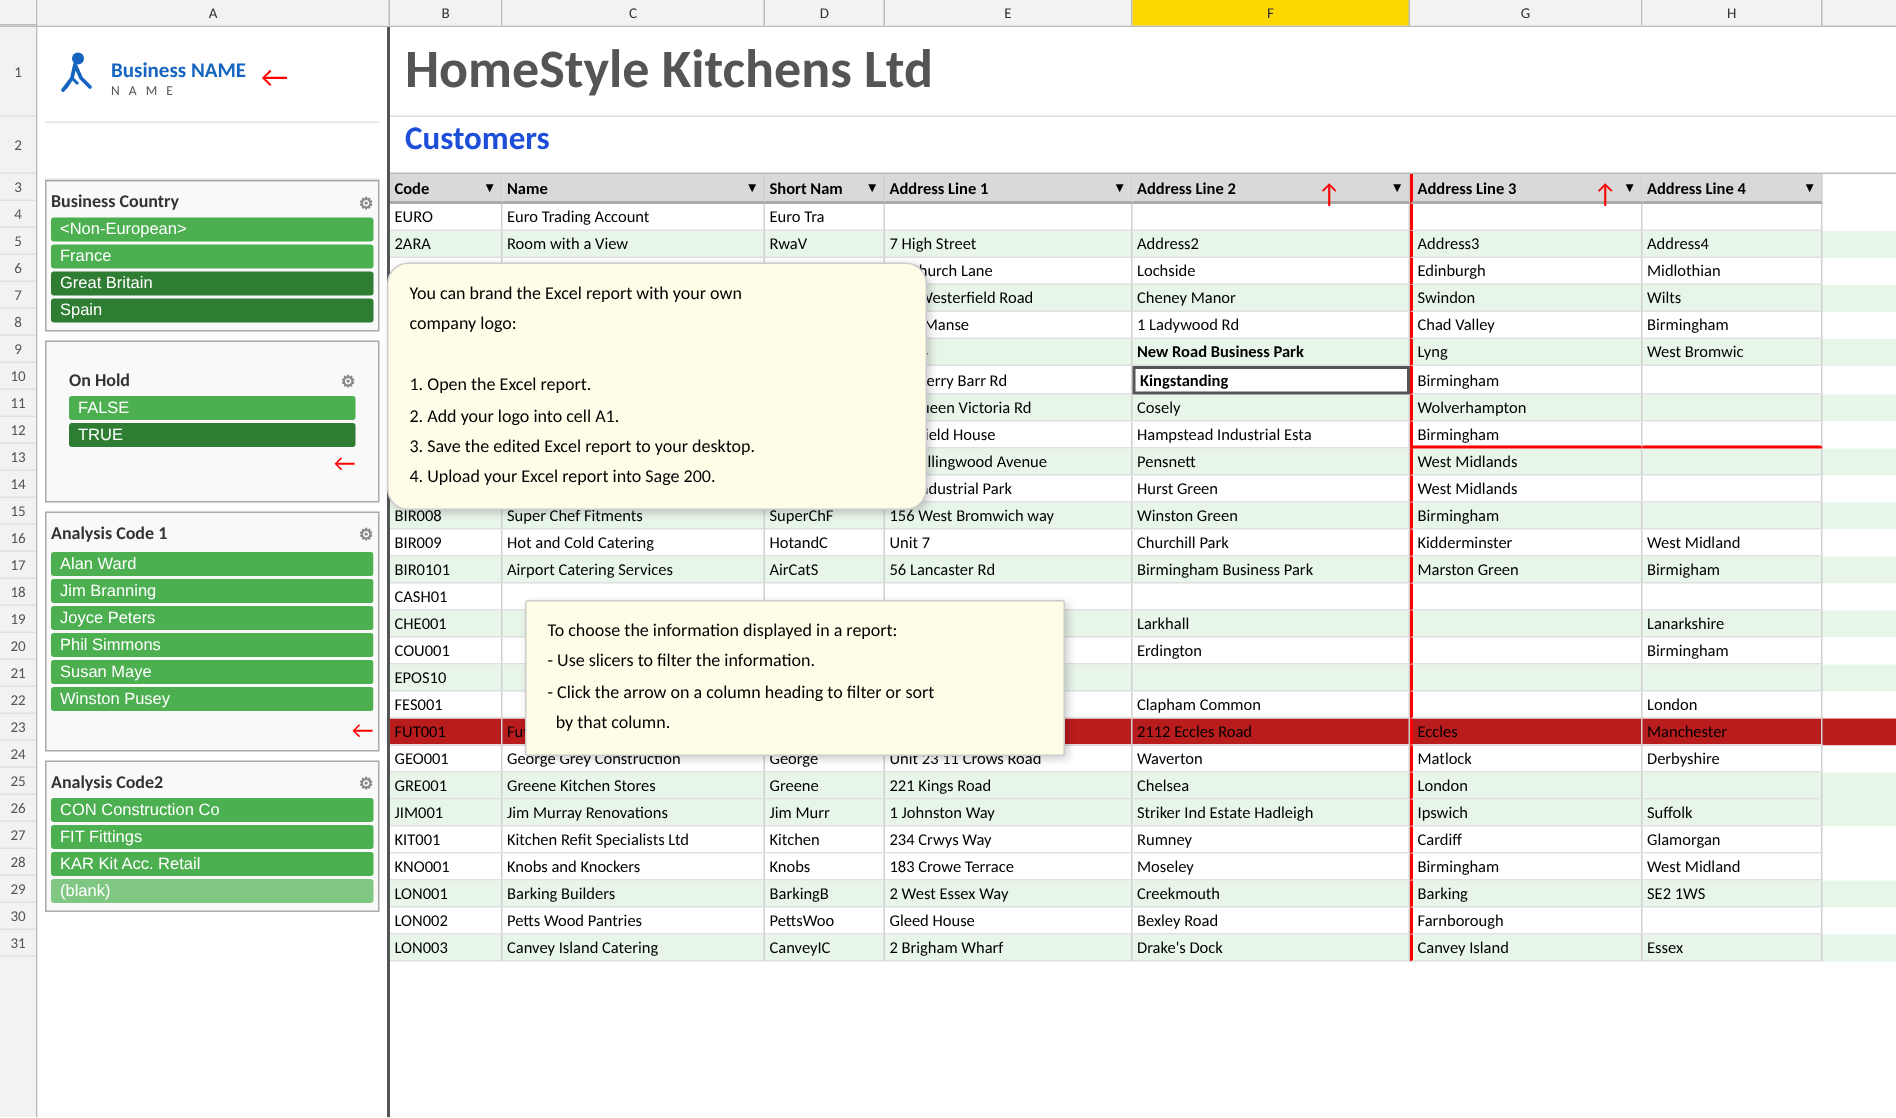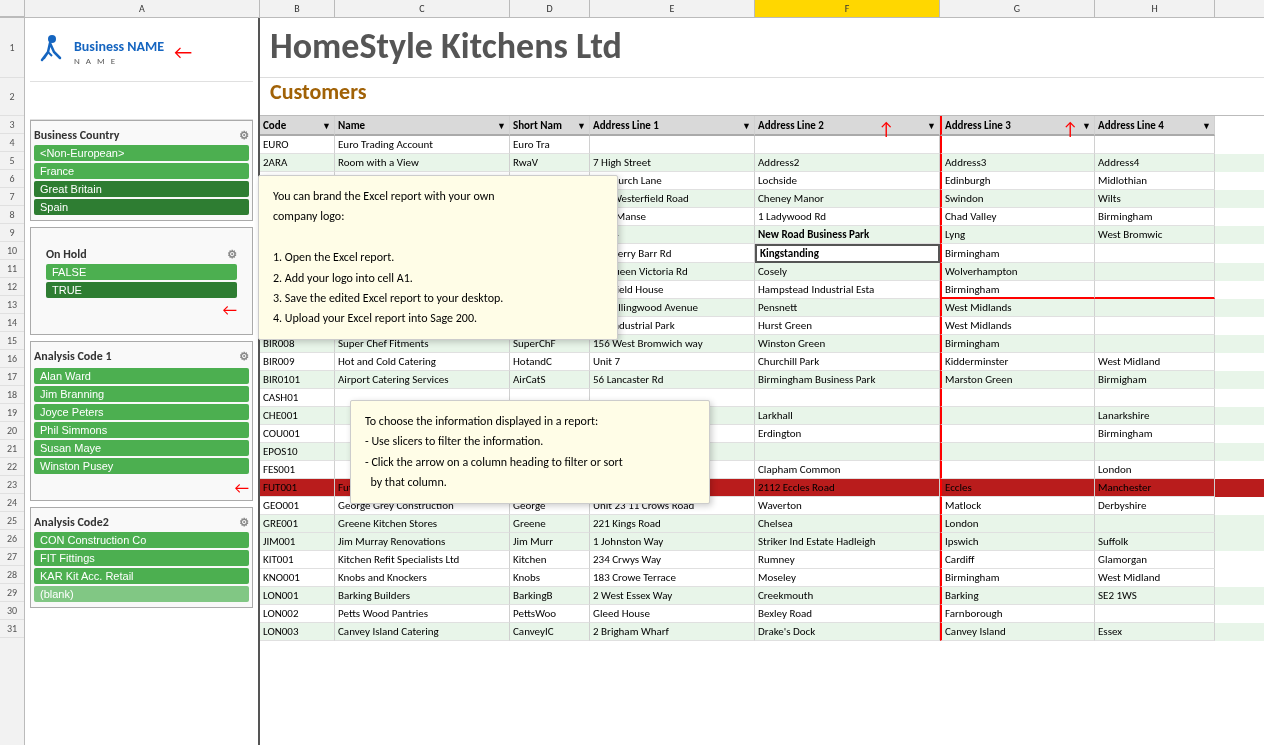--- a/index.html
+++ b/index.html
@@ -189,21 +189,21 @@
           <button class="slicer-item light">(blank)</button>
         </div>
       </div>
 
       <div class="data-col">
 
         <div class="title-row" style="background:#fff; border-bottom:1px solid #ddd; padding:6px 10px 0;">
           <div style="font-size:36px; font-weight:bold; color:#555; font-family:Calibri,Arial;">HomeStyle Kitchens Ltd</div>
         </div>
         <div class="subtitle-row" style="background:#fff; border-bottom:1px solid #bbb; padding:0 10px 4px;">
-          <div style="font-size:22px; color:#a16207; font-weight:bold;">Customers</div>
+          <div style="font-size:22px; color:#1d4ed8; font-weight:bold;">Customers</div>
         </div>
 
         <div class="data-header-row">
           <div class="cell header-cell w-code">
             <span>Code</span>
             <span style="margin-left:auto;font-size:9px;">▼</span>
           </div>
           <div class="cell header-cell w-name">
             <span>Name</span>
             <span style="margin-left:auto;font-size:9px;">▼</span>
@@ -512,21 +512,21 @@
             <div class="cell w-addr2">Drake's Dock</div>
             <div class="cell w-addr3" style="border-left:2px solid red;">Canvey Island</div>
             <div class="cell w-addr4">Essex</div>
           </div>
 
         </div>
       </div>
     </div>
   </div>
 
-  <div class="tooltip-box tooltip1" style="position:absolute; top:175px; left:258px; width:375px; background:#fffde7; border:1px solid #ccc; padding:10px 14px; border-radius:2px; font-size:12px; line-height:1.7; z-index:100; box-shadow:2px 2px 6px rgba(0,0,0,0.2);">
+  <div class="tooltip-box tooltip1" style="position:absolute; top:175px; left:258px; width:375px; background:#fffde7; border:1px solid #ccc; padding:10px 14px; border-radius:14px; font-size:12px; line-height:1.7; z-index:100; box-shadow:2px 2px 6px rgba(0,0,0,0.2);">
     <div>
       You can brand the Excel report with your own<br>
       company logo:<br><br>
       1. Open the Excel report.<br>
       2. Add your logo into cell A1.<br>
       3. Save the edited Excel report to your desktop.<br>
       4. Upload your Excel report into Sage 200.
     </div>
   </div>
 

